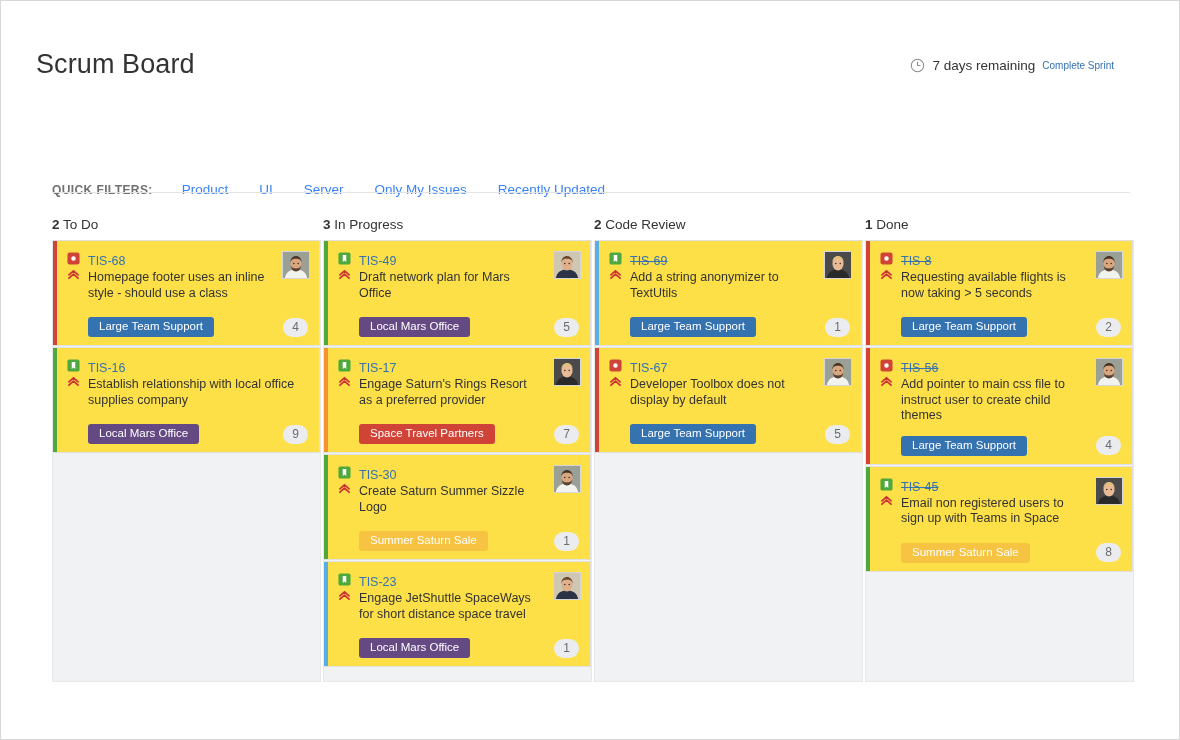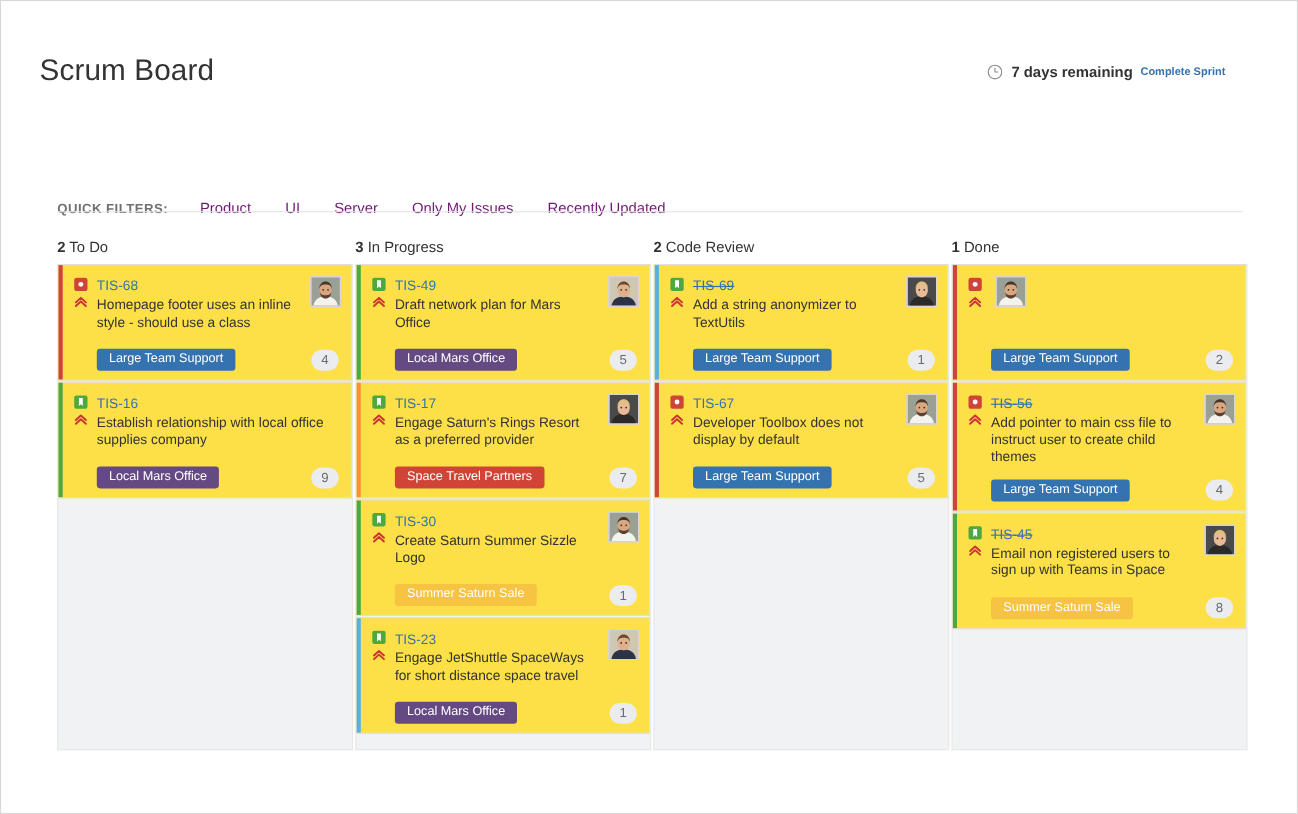--- a/index.html
+++ b/index.html
@@ -35,21 +35,20 @@
     margin: 0;
     line-height: 38px;
   }
   .sprint-info {
     position: absolute;
     right: 0; top: 13px;
     display: flex;
     align-items: center;
     gap: 7px;
     white-space: nowrap;
-    font-weight: bold;
   }
   .clock-icon {
     display: inline-block;
     width: 15px; height: 15px;
     position: relative;
     flex: none;
   }
   .clock-icon svg { display: block; }
   .days-remaining {
     font-size: 13.5px;
@@ -73,21 +72,21 @@
   }
   .qf-label {
     font-size: 12px;
     font-weight: bold;
     color: #707070;
     letter-spacing: 0.4px;
     margin-right: 29px;
   }
   .qf-item {
     font-size: 13.5px;
-    color: #701a75;
+    color: #3b82f6;
     margin-right: 31px;
     cursor: pointer;
     white-space: nowrap;
   }
 
   .divider {
     position: absolute;
     left: 51px; top: 191px;
     width: 1078px; height: 1px;
     background: #e4e4e4;
@@ -592,20 +591,24 @@
                       <circle cx="7" cy="7" r="2.4" fill="#ffffff"></circle>
                     </svg>
                   </span>
                   <span>
                     <svg class="prio-icon" viewBox="0 0 14 14">
                       <path d="M2.1 7.4 L7 3.0 L11.9 7.4" fill="none" stroke="#cc3333" stroke-width="1.9" stroke-linecap="round" stroke-linejoin="round"></path>
                       <path d="M2.1 11.0 L7 6.6 L11.9 11.0" fill="none" stroke="#cc3333" stroke-width="1.9" stroke-linecap="round" stroke-linejoin="round"></path>
                     </svg>
                   </span>
                 </div>
+                <div class="card-text">
+                  <div><span class="card-key resolved">TIS-8</span></div>
+                  <div class="card-summary">Requesting available flights is now taking &gt; 5 seconds</div>
+                </div>
                 <div class="avatar">
                   <svg viewBox="0 0 28 28" preserveAspectRatio="xMidYMid slice">
                     <rect width="28" height="28" fill="#9aa096"></rect>
                     <path d="M2 28c1.2-6.4 5.4-9.2 12-9.2S24.8 21.6 26 28z" fill="#f2f2ef"></path>
                     <ellipse cx="14" cy="12.6" rx="6" ry="7.2" fill="#d8a77f"></ellipse>
                     <path d="M8.4 13.5c0 5 2.4 7.4 5.6 7.4s5.6-2.4 5.6-7.4c0 3-2.6 4.2-5.6 4.2s-5.6-1.2-5.6-4.2z" fill="#5a4030"></path>
                     <path d="M7.8 11.8c0-5.2 3-7.6 6.2-7.6s6.2 2.4 6.2 7.6c-.7-3.4-2.3-4.6-6.2-4.6s-5.5 1.2-6.2 4.6z" fill="#4a3527"></path>
                     <circle cx="11.6" cy="12.4" r="0.85" fill="#3b2a1e"></circle>
                     <circle cx="16.4" cy="12.4" r="0.85" fill="#3b2a1e"></circle>
                   </svg>

